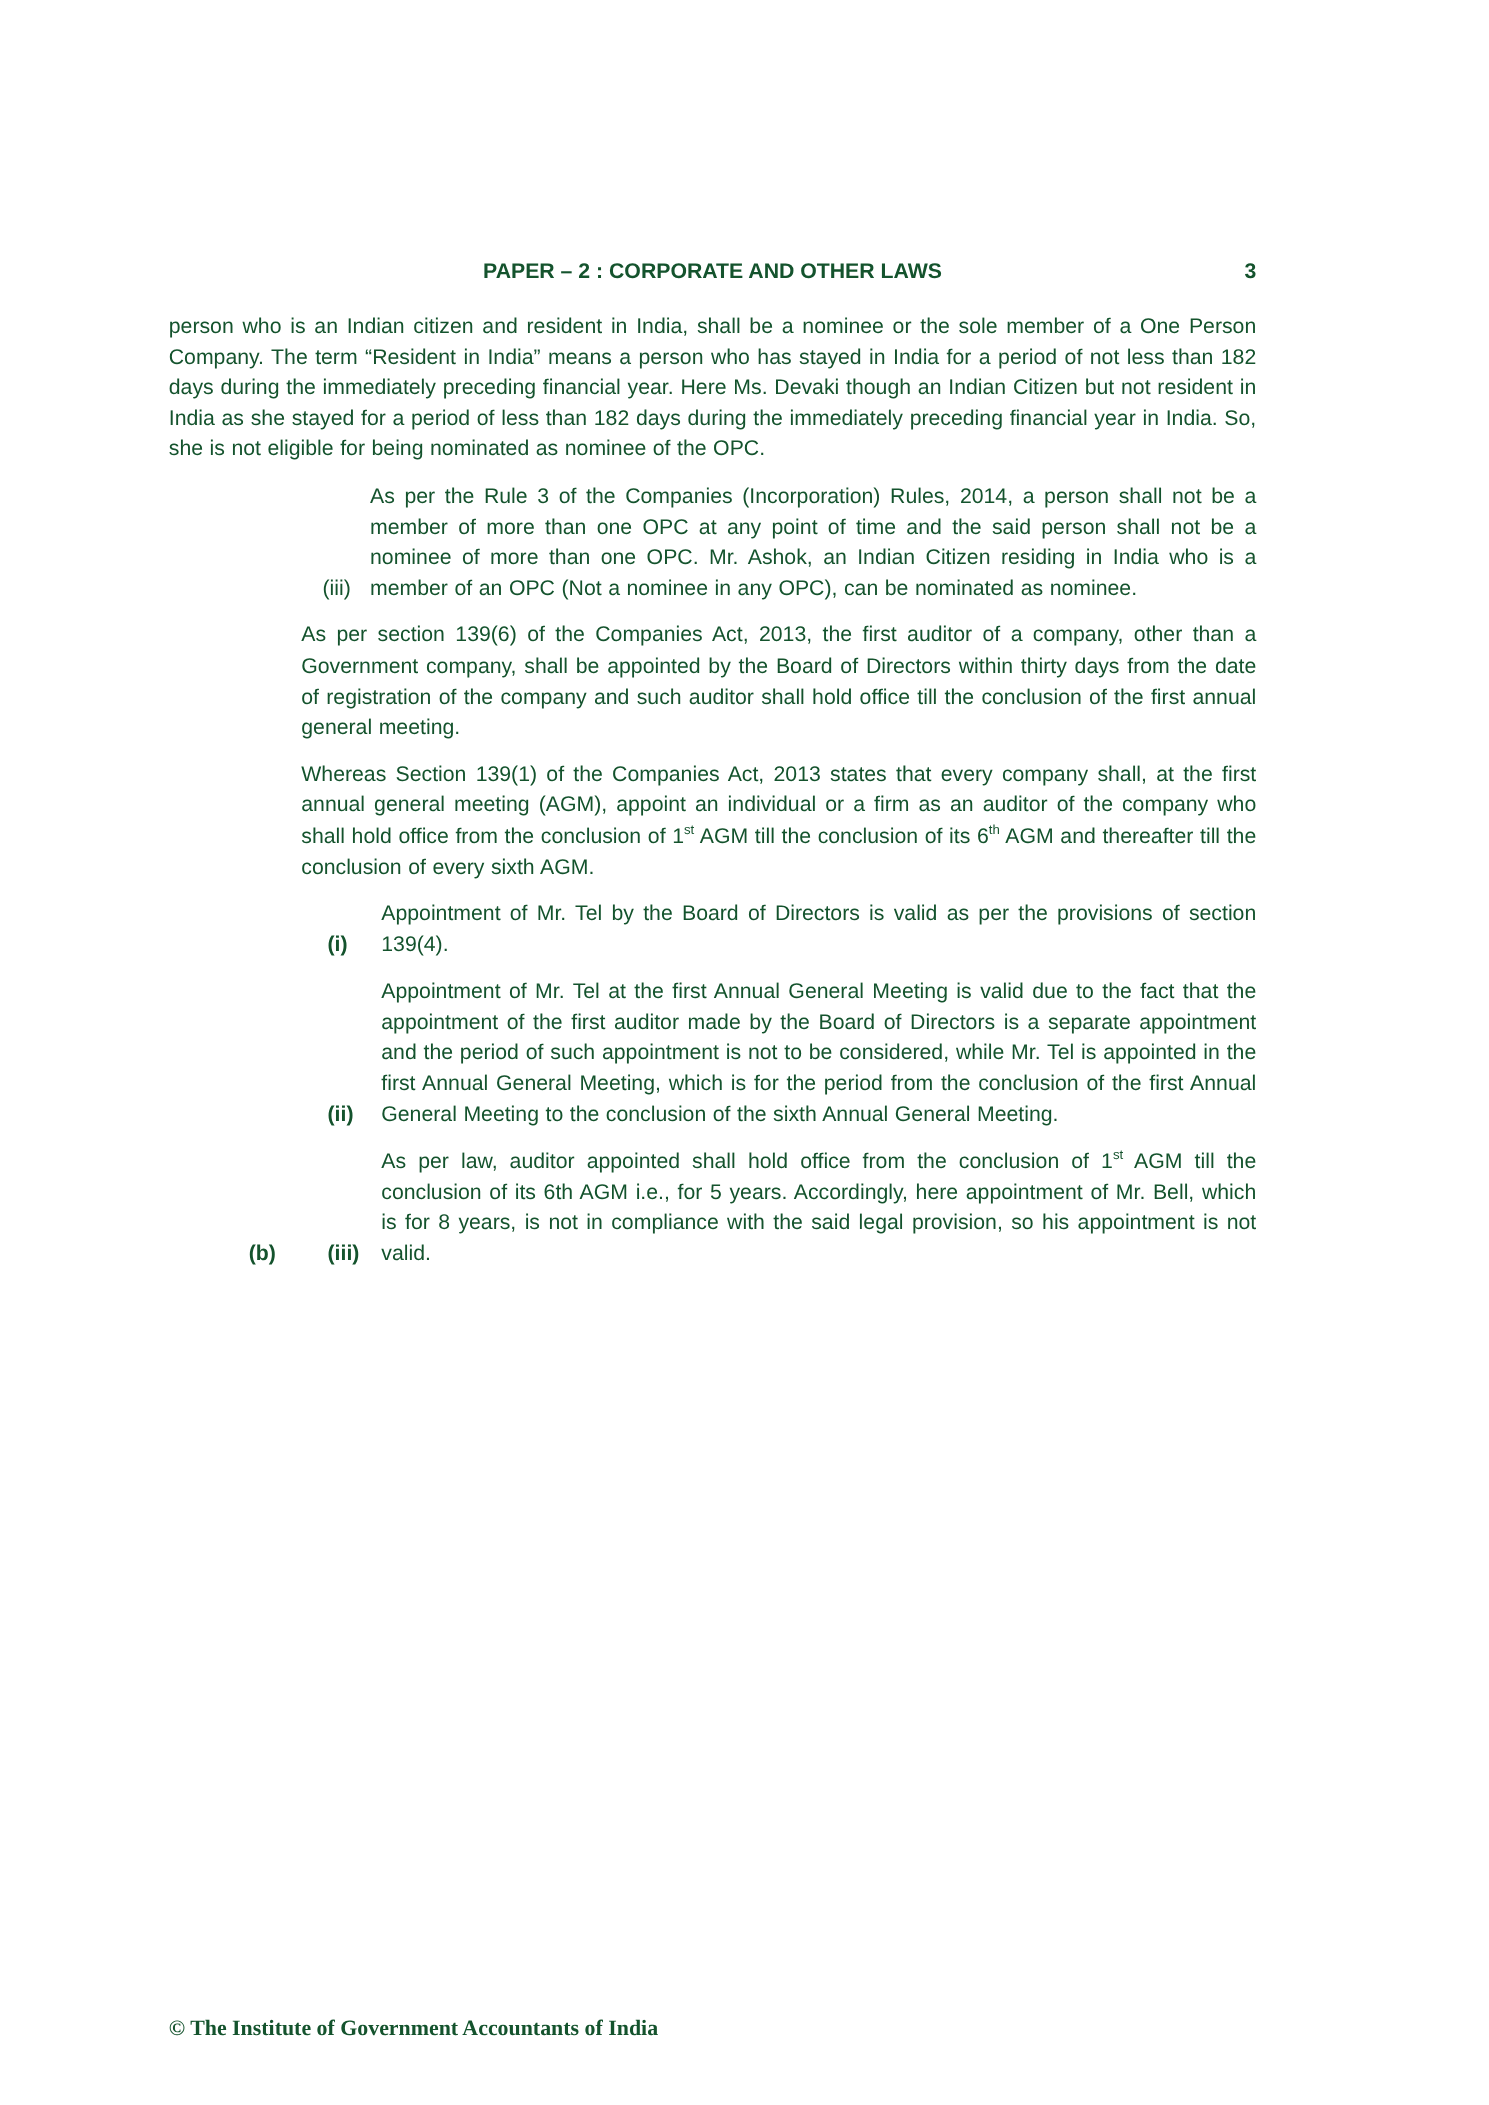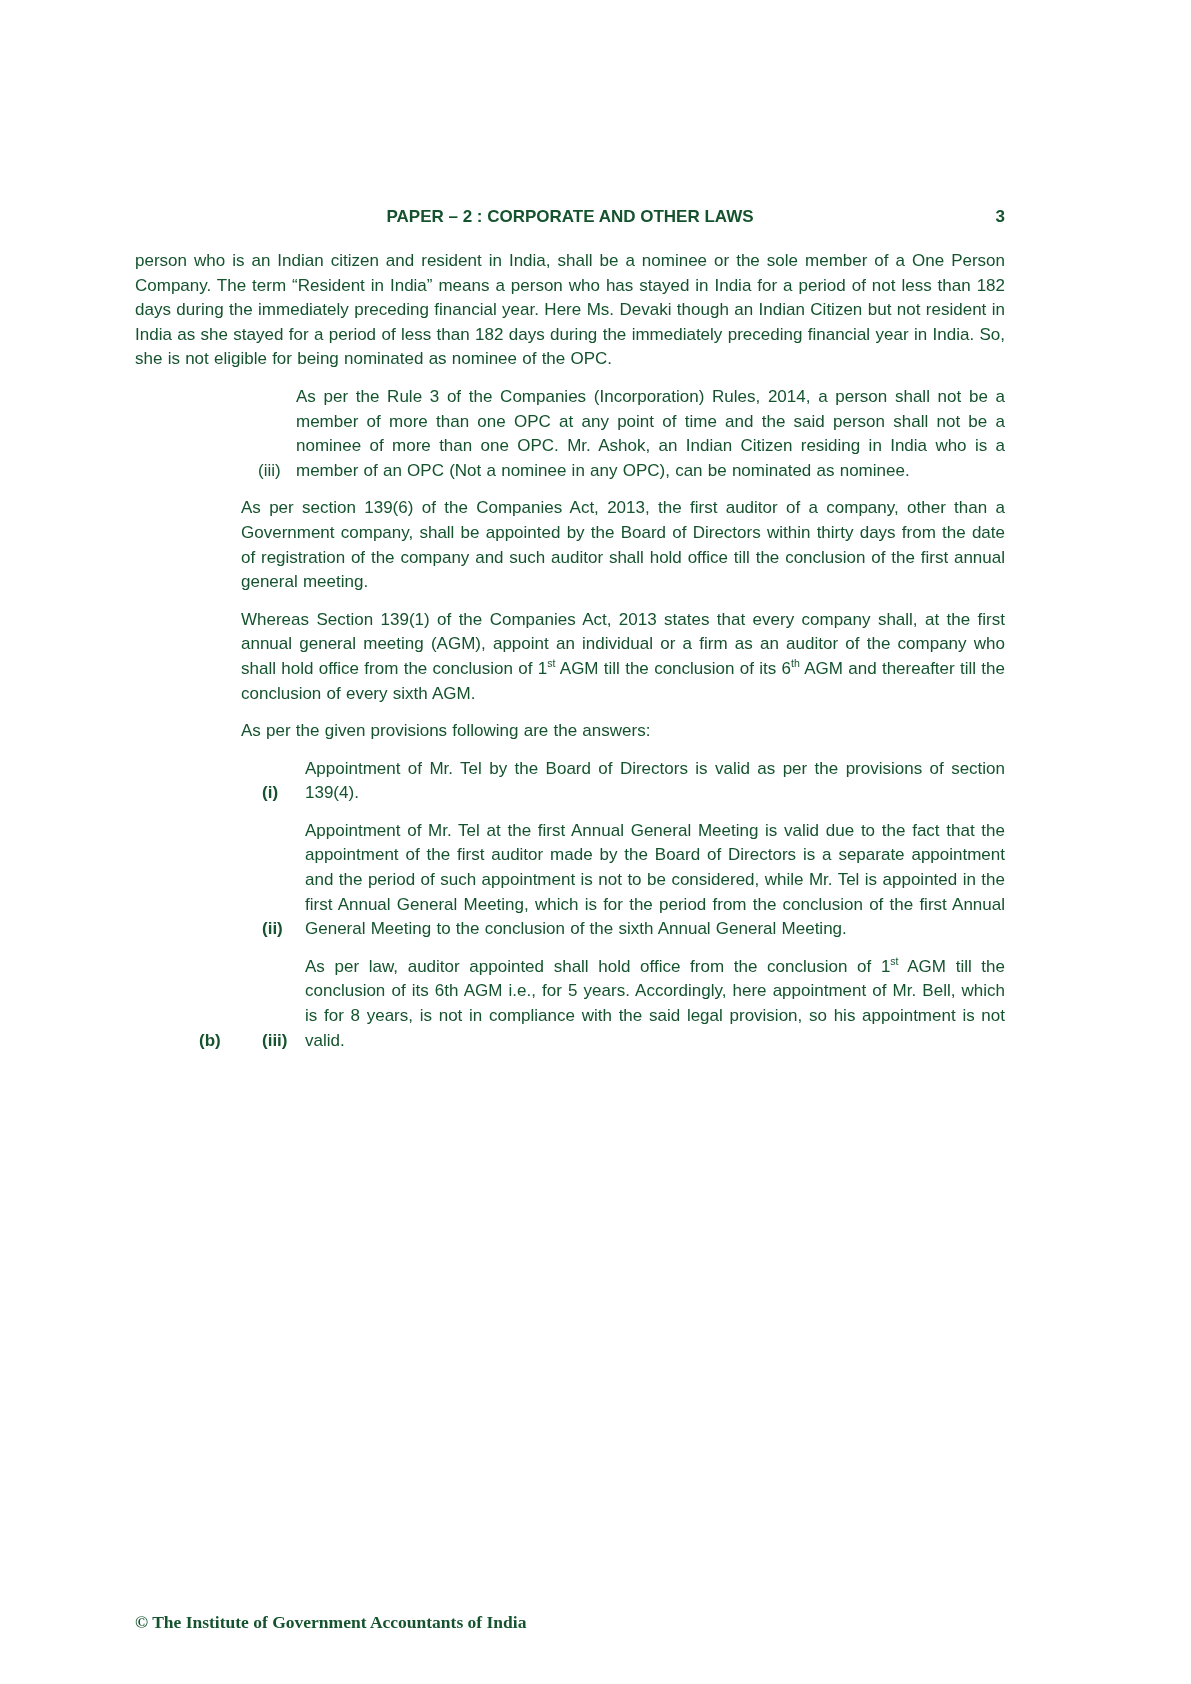--- a/index.html
+++ b/index.html
@@ -94,21 +94,20 @@
 
       <div class="li li-b">
         <span class="li-label">(b)</span>
         <div class="li-b-body">
 
           <p class="para">As per section 139(6) of the Companies Act, 2013, the first auditor of a company, other than a Government company, shall be appointed by the Board of Directors within thirty days from the date of registration of the company and such auditor shall hold office till the conclusion of the first annual general meeting.</p>
 
           <p class="para"><span>Whereas Section 139(1) of the Companies Act, 2013 states that every company shall, at the first annual general meeting (AGM), appoint an individual or a firm as an auditor of the company who shall hold office from the conclusion of 1</span><sup>st</sup><span> AGM till the conclusion of its 6</span><sup>th</sup><span> AGM and thereafter till the conclusion of every sixth AGM.</span></p>
 
 
-          <p class="para">As per the given provisions following are the answers:</p>
 
           <div class="li li-sub">
             <span class="li-label">(i)</span>
             <p class="li-text">Appointment of Mr. Tel by the Board of Directors is valid as per the provisions of section 139(4).</p>
           </div>
 
           <div class="li li-sub">
             <span class="li-label">(ii)</span>
             <p class="li-text">Appointment of Mr. Tel at the first Annual General Meeting is valid due to the fact that the appointment of the first auditor made by the Board of Directors is a separate appointment and the period of such appointment is not to be considered, while Mr. Tel is appointed in the first Annual General Meeting, which is for the period from the conclusion of the first Annual General Meeting to the conclusion of the sixth Annual General Meeting.</p>
           </div>

